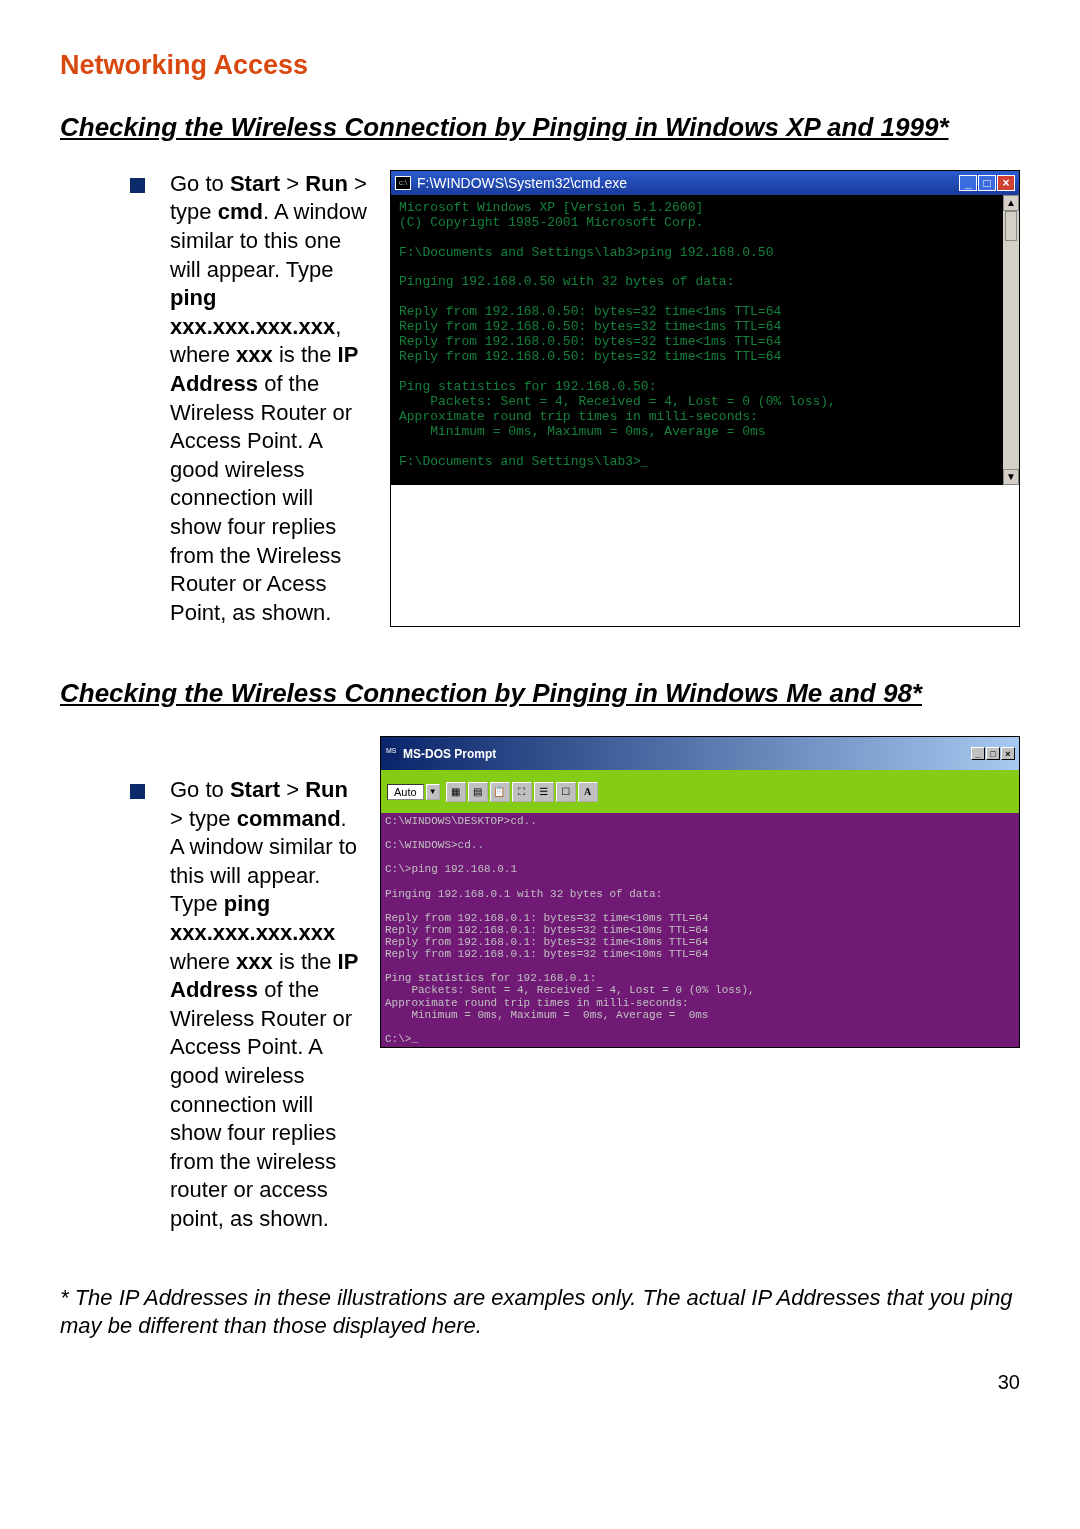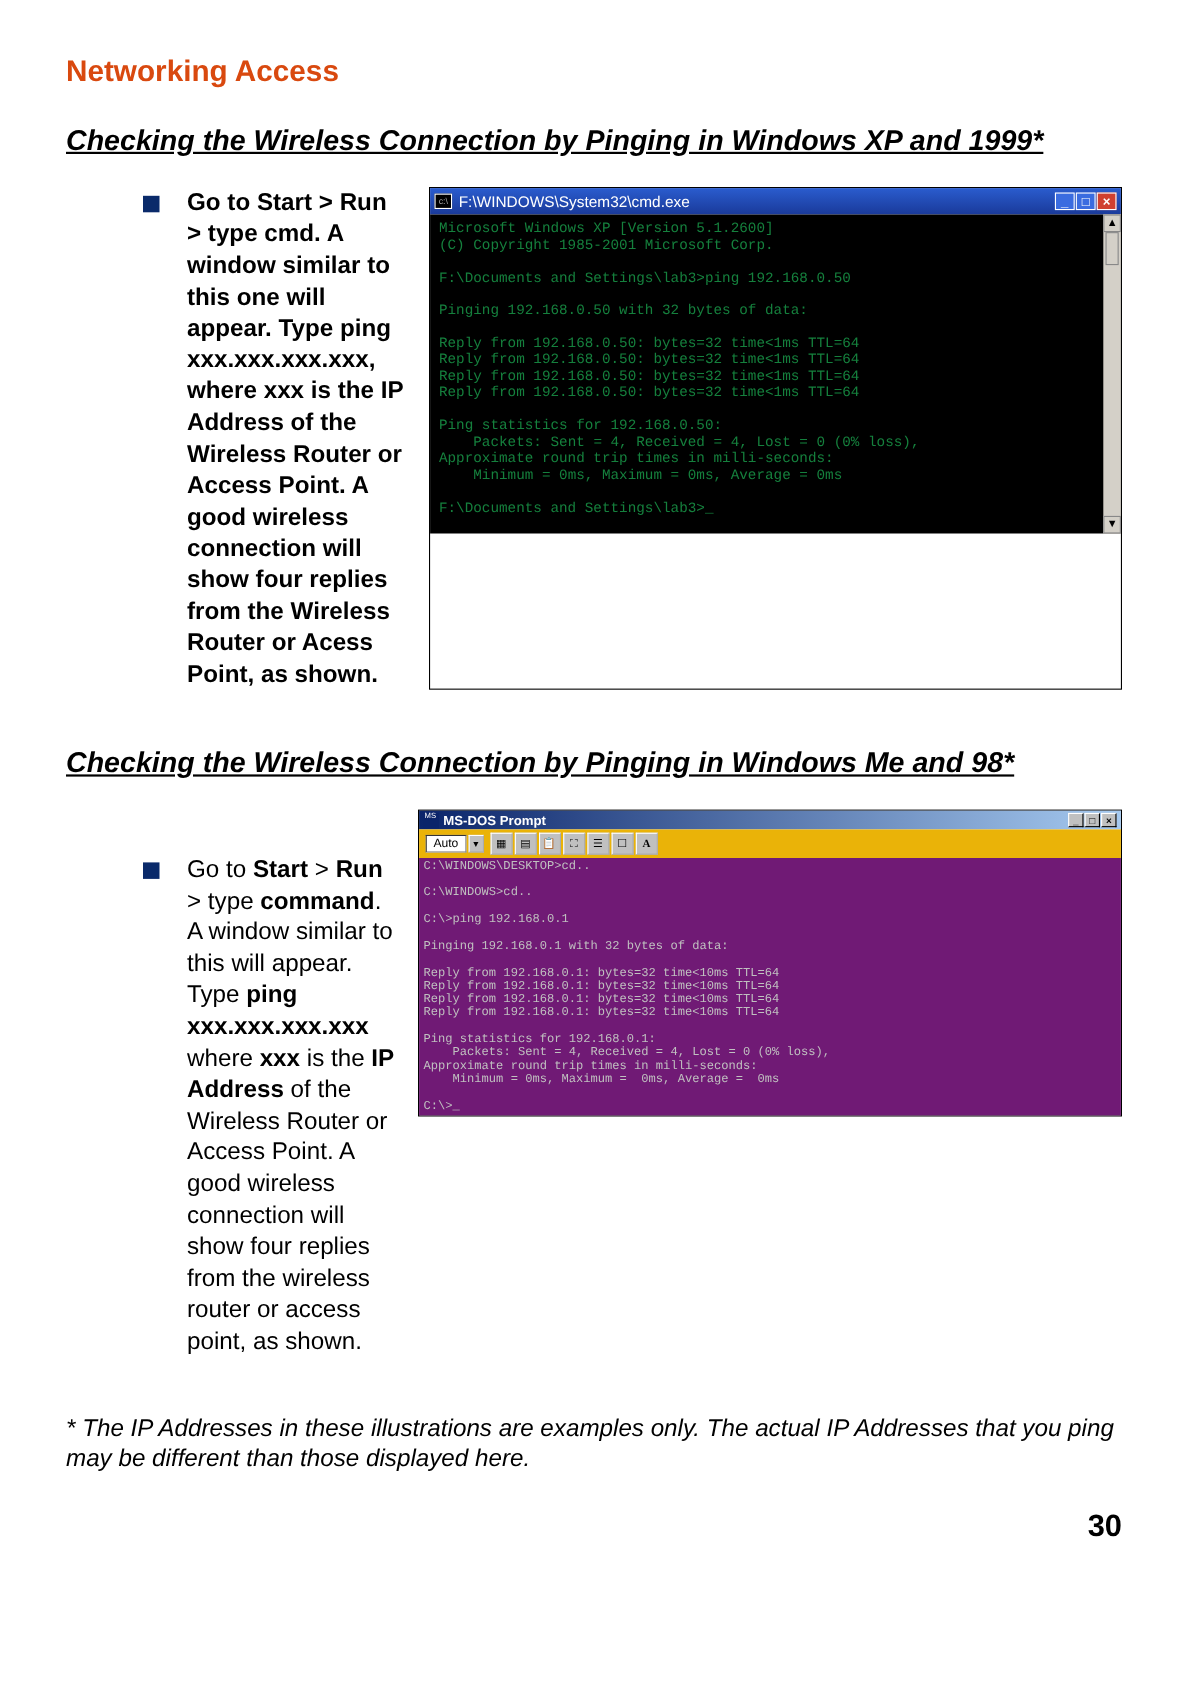--- a/index.html
+++ b/index.html
@@ -30,21 +30,20 @@
     }
     .content-row {
       display: flex;
       gap: 20px;
       margin-bottom: 50px;
     }
     .bullet-area {
       display: flex;
       padding-left: 70px;
       flex: 0 0 310px;
-      font-weight: bold;
     }
     .bullet-area-2 {
       display: flex;
       padding-left: 70px;
       flex: 0 0 300px;
     }
     .bullet {
       width: 15px;
       height: 15px;
       background: #0a2a6a;
@@ -142,21 +141,21 @@
     .screenshot-98 {
       flex: 1;
       border: 1px solid #000;
       align-self: flex-start;
     }
     .w98-titlebar {
       background: linear-gradient(to right, #0a246a, #a6caf0);
       display: flex;
       align-items: center;
       padding: 2px 4px;
-      height: 17px;
+      height: 33px;
     }
     .w98-icon {
       width: 14px;
       height: 14px;
       margin-right: 4px;
       background: #0a246a;
       position: relative;
     }
     .w98-icon::before {
       content: "MS";
@@ -181,26 +180,26 @@
       border-right-color: #000;
       border-bottom-color: #000;
       font-size: 9px;
       display: flex;
       align-items: center;
       justify-content: center;
       margin-left: 1px;
       font-weight: bold;
     }
     .w98-toolbar {
-      background: #eab308;
+      background: #84cc16;
       padding: 3px 6px;
       display: flex;
       align-items: center;
       gap: 2px;
-      height: 26px;
+      height: 43px;
     }
     .w98-auto {
       background: #fff;
       border: 1px inset #888;
       font-size: 11px;
       padding: 1px 6px;
       display: flex;
       align-items: center;
     }
     .w98-auto-arrow {
@@ -237,23 +236,22 @@
       white-space: pre-wrap;
     }
     .footnote {
       font-size: 22px;
       font-style: italic;
       margin-top: 36px;
       line-height: 1.3;
     }
     .page-num {
       text-align: right;
-      font-size: 28px;
+      font-size: 20px;
       margin-top: 30px;
-      font-weight: bold;
     }
   </style>
 </head>
 <body>
 
 <h1 class="page-title">Networking Access</h1>
 
 <h2 class="section-heading">Checking the Wireless Connection by Pinging in Windows XP and 1999*</h2>
 
 <div class="content-row">

